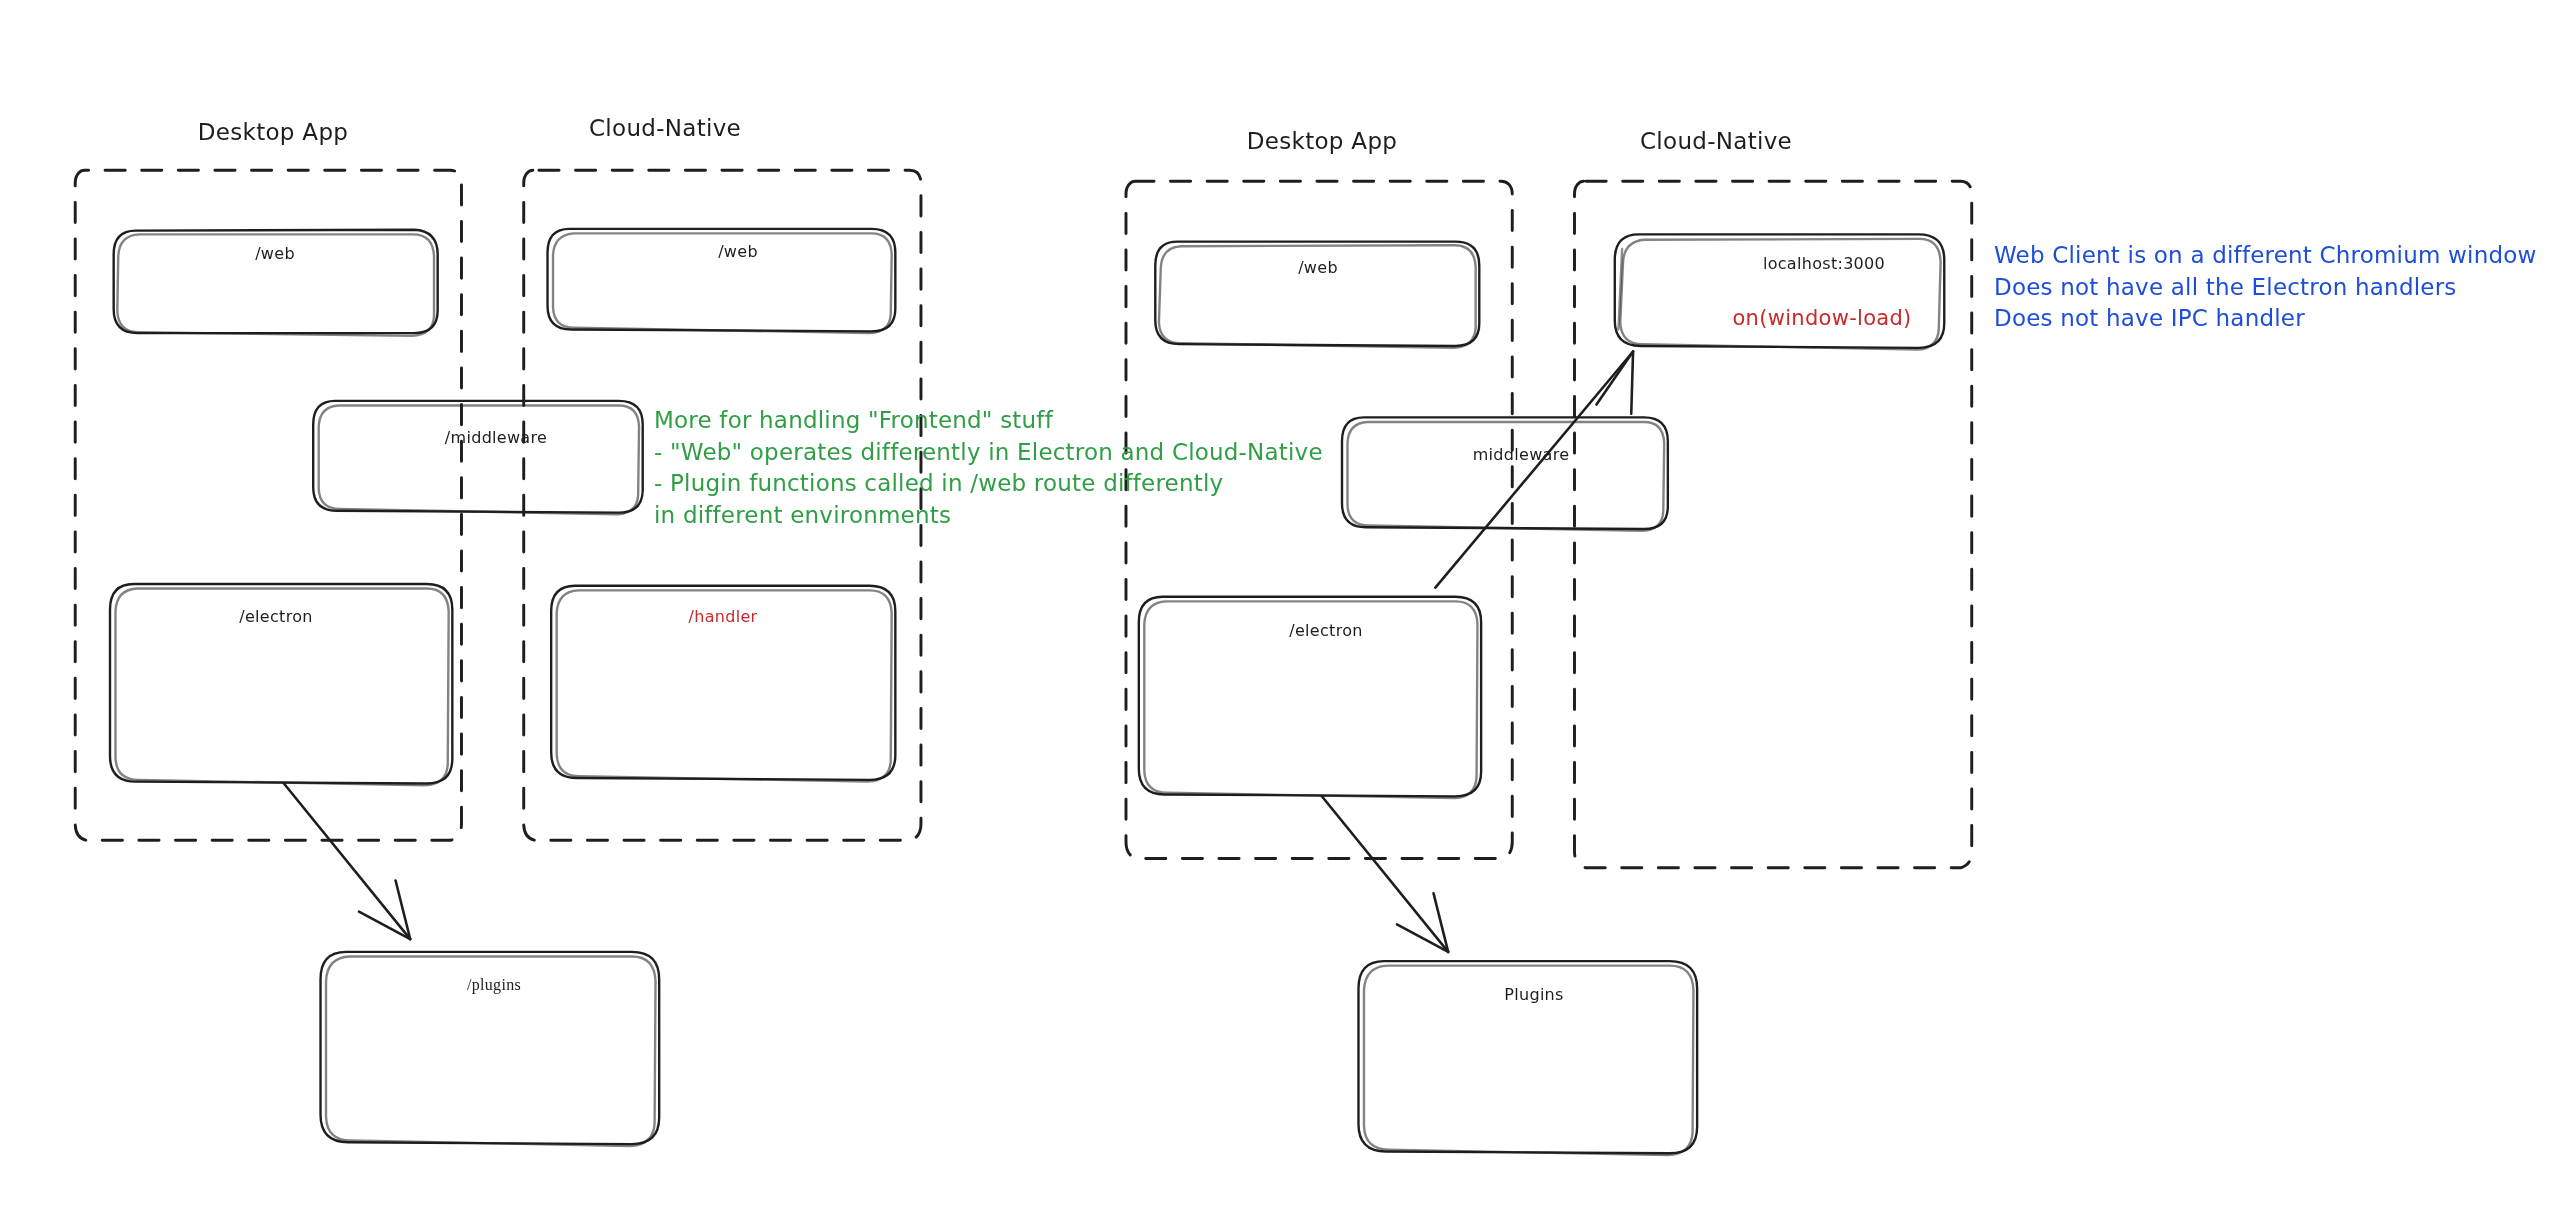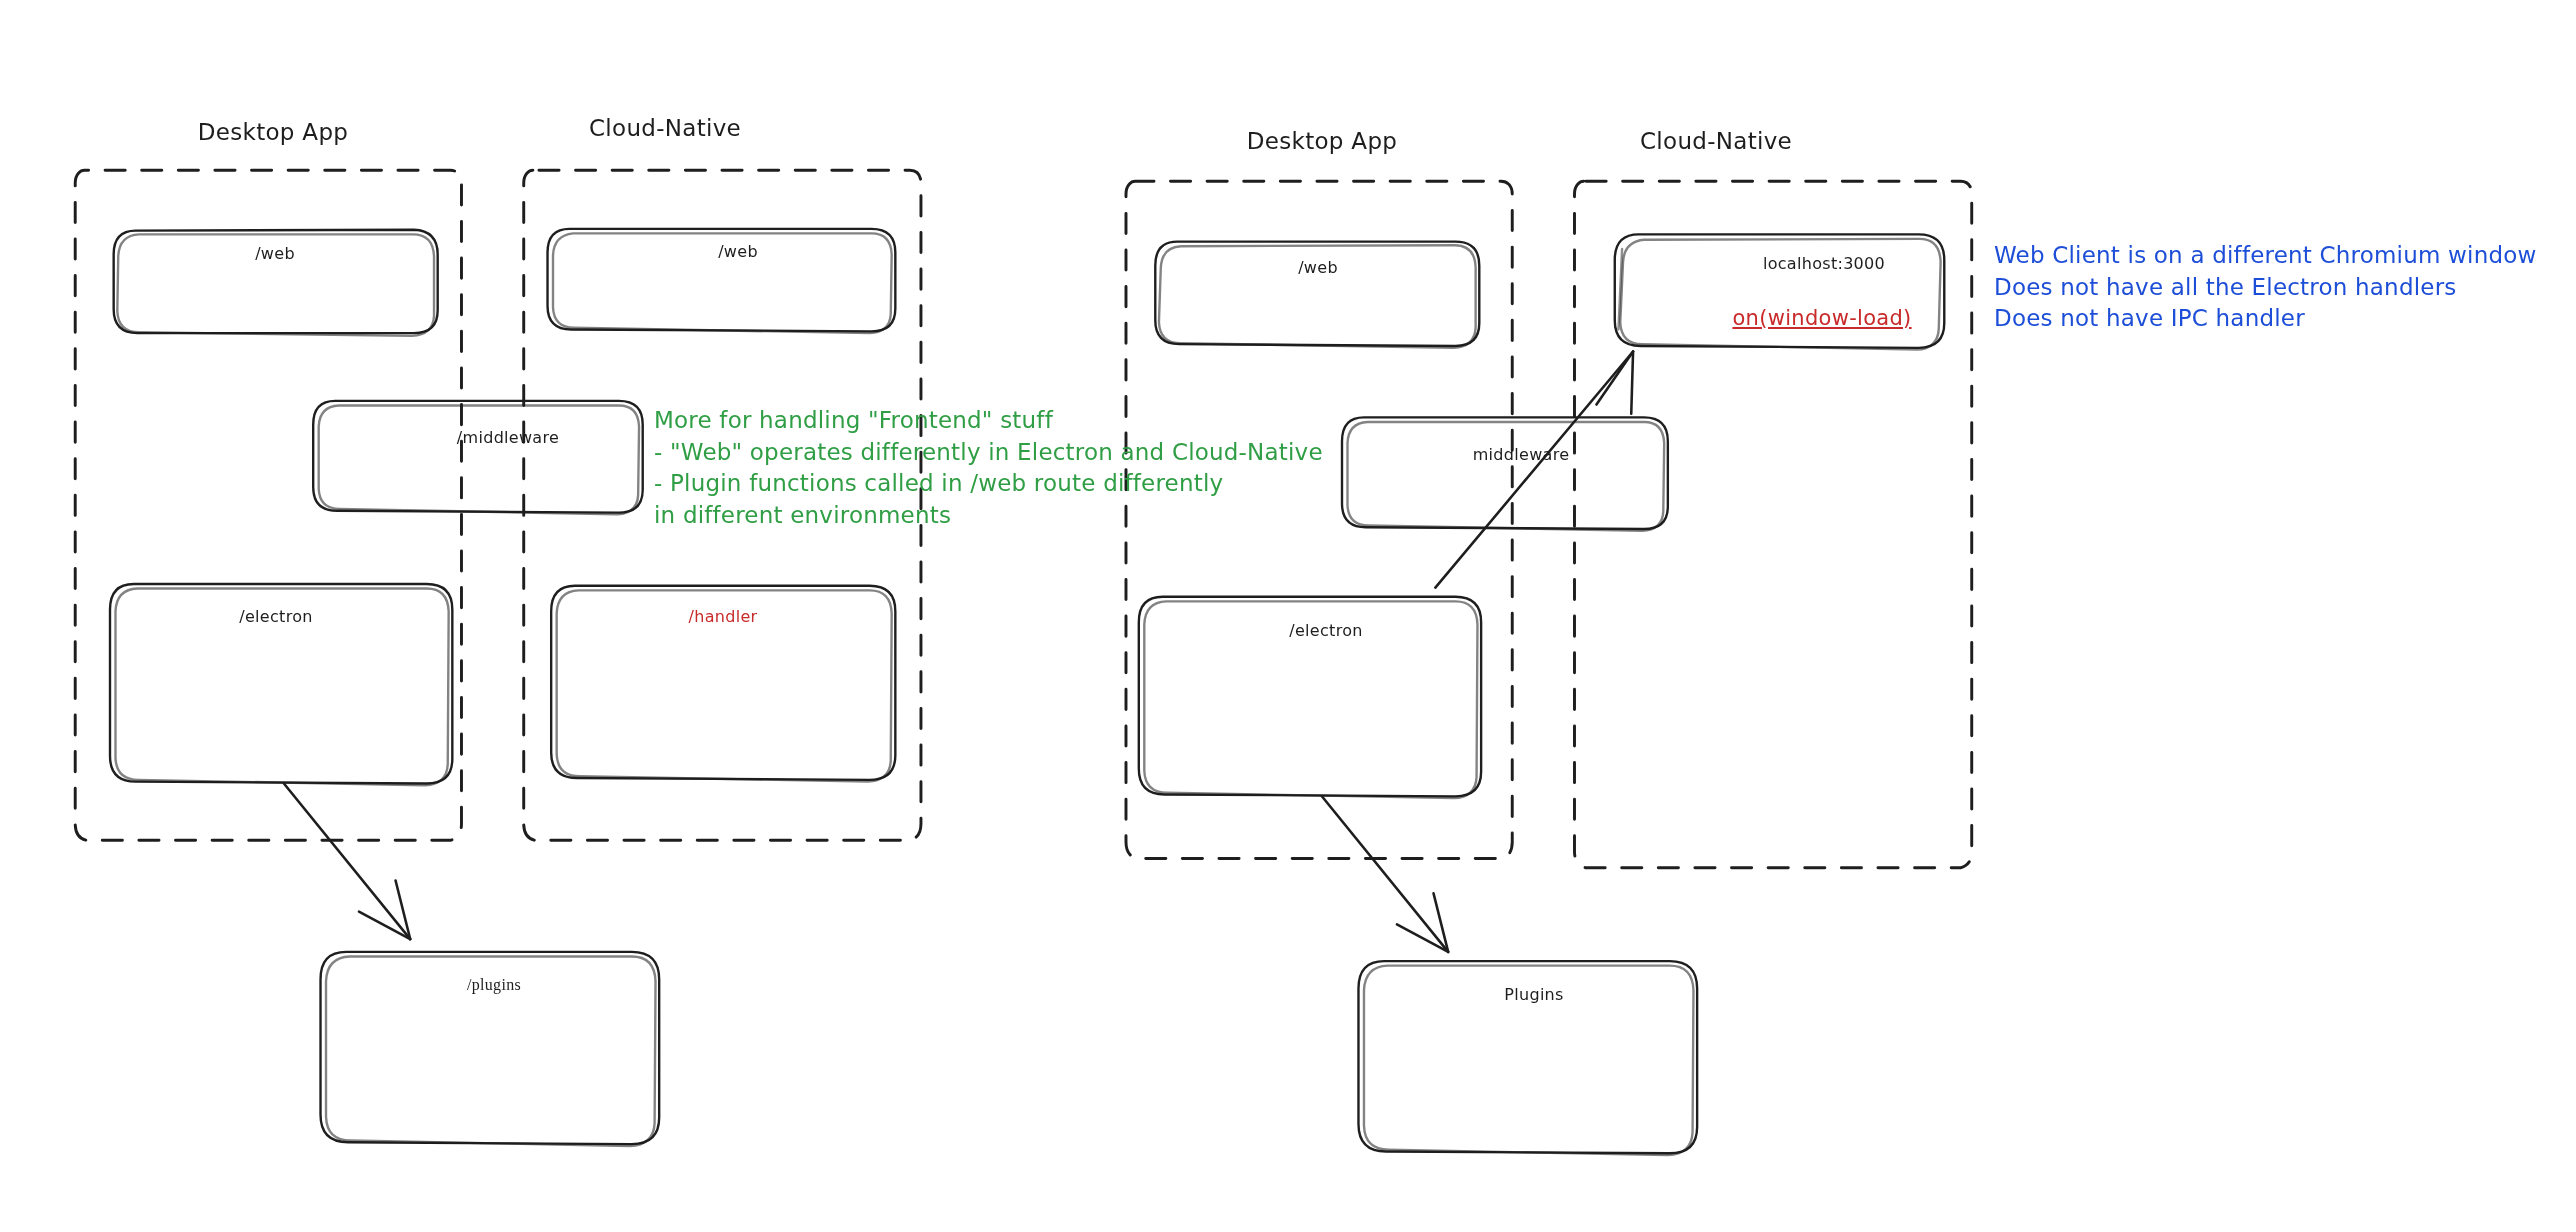--- a/index.html
+++ b/index.html
@@ -174,33 +174,33 @@
   <div class="label group-title" style="left:665px; top:115px;">Cloud-Native</div>
 
   <div class="label group-title" style="left:1322px; top:128px;">Desktop App</div>
 
   <div class="label group-title" style="left:1716px; top:128px;">Cloud-Native</div>
 
   <div class="label node-label" style="left:275px; top:244px;">/web</div>
 
   <div class="label node-label" style="left:738px; top:242px;">/web</div>
 
-  <div class="label node-label" style="left:496px; top:428px;margin-left:12px;">/middleware</div>
+  <div class="label node-label" style="left:496px; top:428px;">/middleware</div>
 
   <div class="label node-label" style="left:276px; top:607px;">/electron</div>
 
   <div class="label node-label red" style="left:723px; top:607px;">/handler</div>
 
   <div class="label node-label" style="left:494px; top:976px;font-family:Liberation Serif, serif;">/plugins</div>
 
   <div class="label node-label" style="left:1318px; top:258px;">/web</div>
 
   <div class="label node-label" style="left:1780px; top:254px;margin-left:44px;">localhost:3000</div>
 
-  <div class="label node-label red" style="left:1822px; top:306px; font-size:21px;text-decoration:underline;">on(window-load)</div>
+  <div class="label node-label red" style="left:1822px; top:306px; font-size:21px;">on(window-load)</div>
 
   <div class="label node-label" style="left:1521px; top:445px;">middleware</div>
 
   <div class="label node-label" style="left:1326px; top:621px;">/electron</div>
 
   <div class="label node-label" style="left:1534px; top:985px;">Plugins</div>
 
   <div class="annot green" style="left:654px; top:405px;">More for handling "Frontend" stuff
 - "Web" operates differently in Electron and Cloud-Native
 - Plugin functions called in /web route differently

